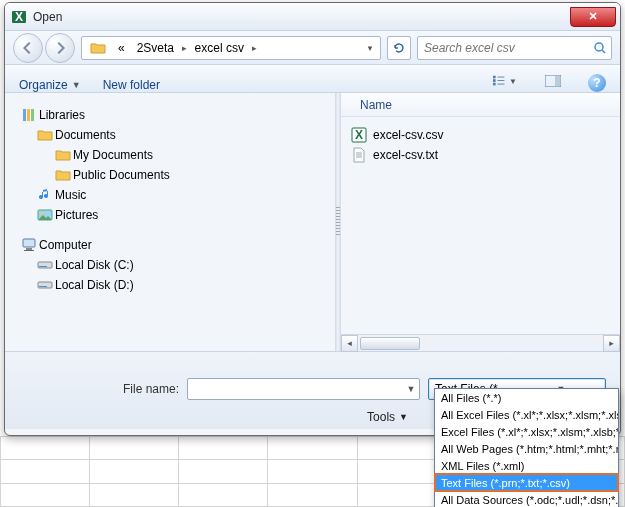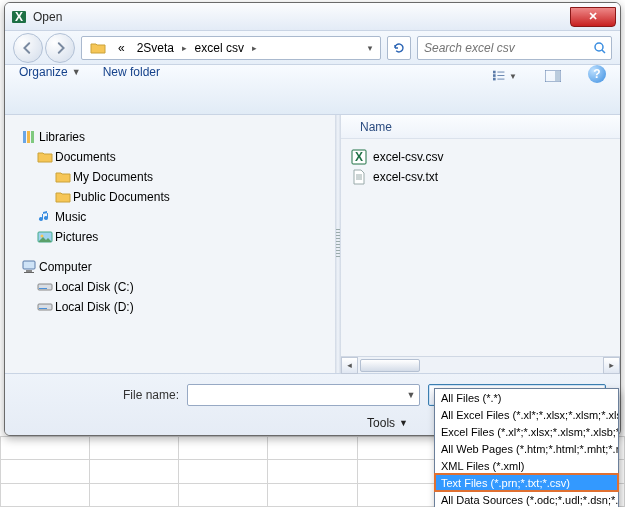--- a/index.html
+++ b/index.html
@@ -44,21 +44,21 @@
   .refresh { width:24px; height:24px; border:1px solid #aab9ce; background:#fff; border-radius:2px; display:flex;align-items:center;justify-content:center;cursor:pointer;}
   .search {
     width: 195px; height: 24px; background:#fff; border:1px solid #aab9ce; border-radius:2px;
     display:flex; align-items:center; padding:0 4px;
   }
   .search input { border:0; outline:0; flex:1; font-style:italic; color:#777; background:transparent;}
   .mag { width:14px; height:14px; color:#4a6; cursor:pointer; }
 
   
   .tbar {
-    height: 50px; padding: 0 14px; display:flex; align-items:flex-start; gap:22px;
+    height: 28px; padding: 0 14px; display:flex; align-items:flex-end; gap:22px;
     background: linear-gradient(#f8fbff,#e1ebf6); border-bottom:1px solid #c9d4e4;
   }
   .tbar .btn { color:#15428b; cursor:pointer; display:flex;align-items:center;gap:4px; }
   .tbar .spacer { flex:1; }
   .tbar .ico { width:26px;height:22px;border:1px solid transparent;border-radius:2px;display:flex;align-items:center;justify-content:center;cursor:pointer;}
   .help { width:18px;height:18px;border-radius:50%;background:radial-gradient(circle at 30% 30%, #bde0ff, #3a8de0);display:flex;align-items:center;justify-content:center;color:#fff;font-weight:bold;cursor:pointer;}
 
   
   .main { display:flex; height: 258px; }
   .tree {
@@ -81,21 +81,21 @@
   .hdr span{color:#2b4c80;cursor:pointer;}
   .files{padding:8px 6px;}
   .frow{display:flex;align-items:center;gap:6px;height:20px;cursor:pointer;padding:1px 4px;border-radius:2px;}
   .fico{width:16px;height:16px;display:inline-flex;align-items:center;justify-content:center;}
   .hsb{height:17px;margin-top:auto;border-top:1px solid #d0d8e4;background:#eef2f8;display:flex;align-items:center;}
   .hsb .arr{width:17px;height:17px;border:1px solid #c0c9d8;background:linear-gradient(#fff,#e0e7f2);display:flex;align-items:center;justify-content:center;font-size:9px;color:#555;cursor:pointer;}
   .hsb .track{flex:1;height:15px;position:relative;}
   .hsb .thumb{position:absolute;left:2px;top:1px;width:60px;height:13px;background:linear-gradient(#fff,#d4dce8);border:1px solid #b4c0d2;border-radius:2px;cursor:pointer;}
 
   
-  .bottom { height: 78px; border-top:1px solid #c9d4e4; background:linear-gradient(#eef3fa,#e3eaf4); padding:10px 14px 0; }
+  .bottom { height: 78px; border-top:1px solid #c9d4e4; background:linear-gradient(#eef3fa,#e3eaf4); padding:26px 14px 0; }
   .row{display:flex; align-items:center; gap:8px; margin-bottom:10px;}
   .lbl{width:160px;text-align:right;color:#333;}
   .fnm{flex:1;height:22px;background:#fff;border:1px solid #97a9c4;border-radius:2px;display:flex;align-items:center;}
   .fnm input{border:0;outline:0;flex:1;padding:0 4px;background:transparent;}
   .fnm .dd{width:16px;text-align:center;font-size:9px;color:#555;cursor:pointer;}
   .ftype{width:178px;height:22px;background:linear-gradient(#fff,#e7eef9);border:1px solid #3c7fb1;border-radius:2px;display:flex;align-items:center;cursor:pointer;box-shadow:inset 0 0 0 1px #cfe3f7;}
   .ftype span{flex:1;padding:0 6px;color:#000;white-space:nowrap;overflow:hidden;text-overflow:ellipsis;}
   .ftype .dd{width:16px;text-align:center;font-size:9px;color:#555;}
   .row2{display:flex;justify-content:flex-end;gap:12px;padding-right:198px;}
   .tools{display:flex;align-items:center;gap:4px;cursor:pointer;color:#222;}

